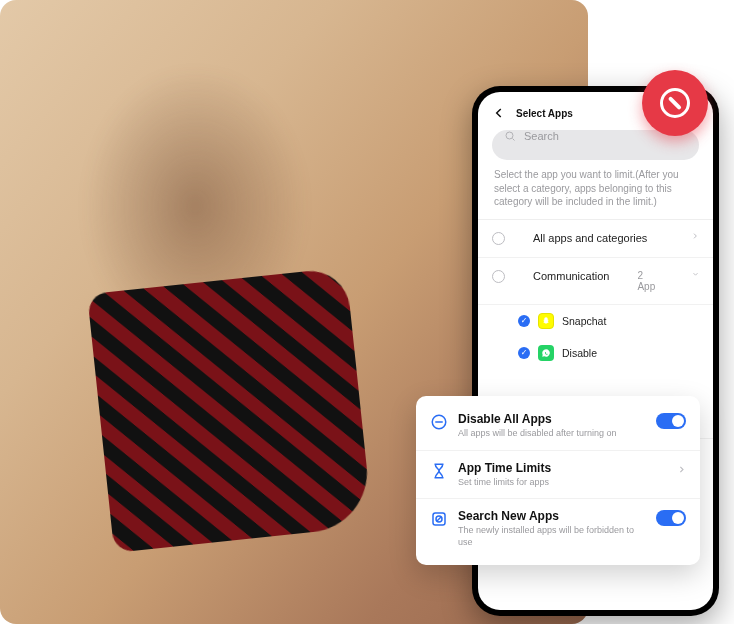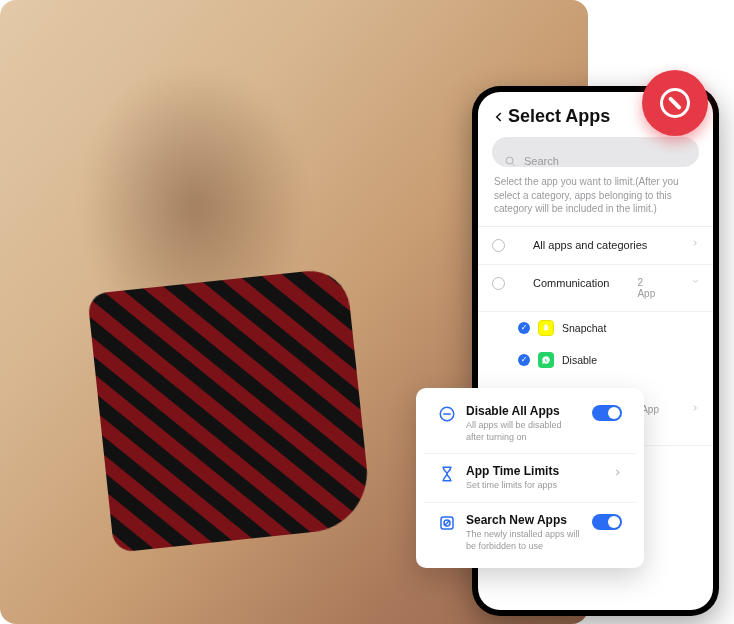--- a/index.html
+++ b/index.html
@@ -45,30 +45,30 @@
     box-shadow:0 10px 30px rgba(0,0,0,.35);
   }
   .phone-screen{
     width:100%;height:100%;
     background:#fff;
     border-radius:22px;
     overflow:hidden;
     display:flex;flex-direction:column;
   }
   .ph-header{
-    display:flex;align-items:center;gap:2px;
+    display:flex;align-items:center;gap:10px;
     padding:14px 14px 10px 14px;
-    font-weight:700;color:#111;font-size:18px;
+    font-weight:700;color:#111;font-size:10px;
   }
   .back-arrow{width:14px;height:14px;display:inline-block}
   .back-arrow svg{display:block}
   .search-box{
     margin:0 14px 8px 14px;
     background:#e7e7e9;border-radius:18px;
-    height:30px;display:flex;align-items:flex-end;gap:8px;
+    height:30px;display:flex;align-items:flex-start;gap:8px;
     padding:0 12px;color:#9a9a9e;font-size:11px;
   }
   .search-icn{width:12px;height:12px;opacity:.7}
   .helper-text{
     padding:0 16px 10px 16px;
     font-size:10px;line-height:1.35;color:#9a9a9e;
     border-bottom:1px solid #eee;
   }
   .cat-row{
     display:flex;gap:28px;
@@ -103,25 +103,25 @@
     left:642px; top:70px;
     width:66px;height:66px;border-radius:50%;
     background:#e63946;display:flex;align-items:center;justify-content:center;
     box-shadow:0 6px 14px rgba(230,57,70,.45);
   }
   .badge-inner{width:30px;height:30px;border:3.5px solid #fff;border-radius:50%;position:relative}
   .badge-inner::after{content:"";position:absolute;left:50%;top:50%;width:16px;height:3.5px;background:#fff;transform:translate(-50%,-50%) rotate(45deg);border-radius:2px}
 
   .card{
     position:absolute;
-    left:416px; top:388px;
-    width:228px;
+    left:416px; top:396px;
+    width:284px;
     background:#fff;border-radius:10px;
     box-shadow:0 10px 28px rgba(0,0,0,.18);
-    padding:6px 8px;
+    padding:6px 0;
   }
   .card-row{
     display:flex;align-items:flex-start;gap:10px;
     padding:10px 14px;
     border-bottom:1px solid #f1f1f1;
   }
   .card-row:last-child{border-bottom:none}
   .card-ic{width:18px;height:18px;color:#2a6df4;flex:0 0 auto;margin-top:1px}
   .card-txt{flex:1;min-width:0}
   .card-title{font-size:12px;font-weight:700;color:#111}

